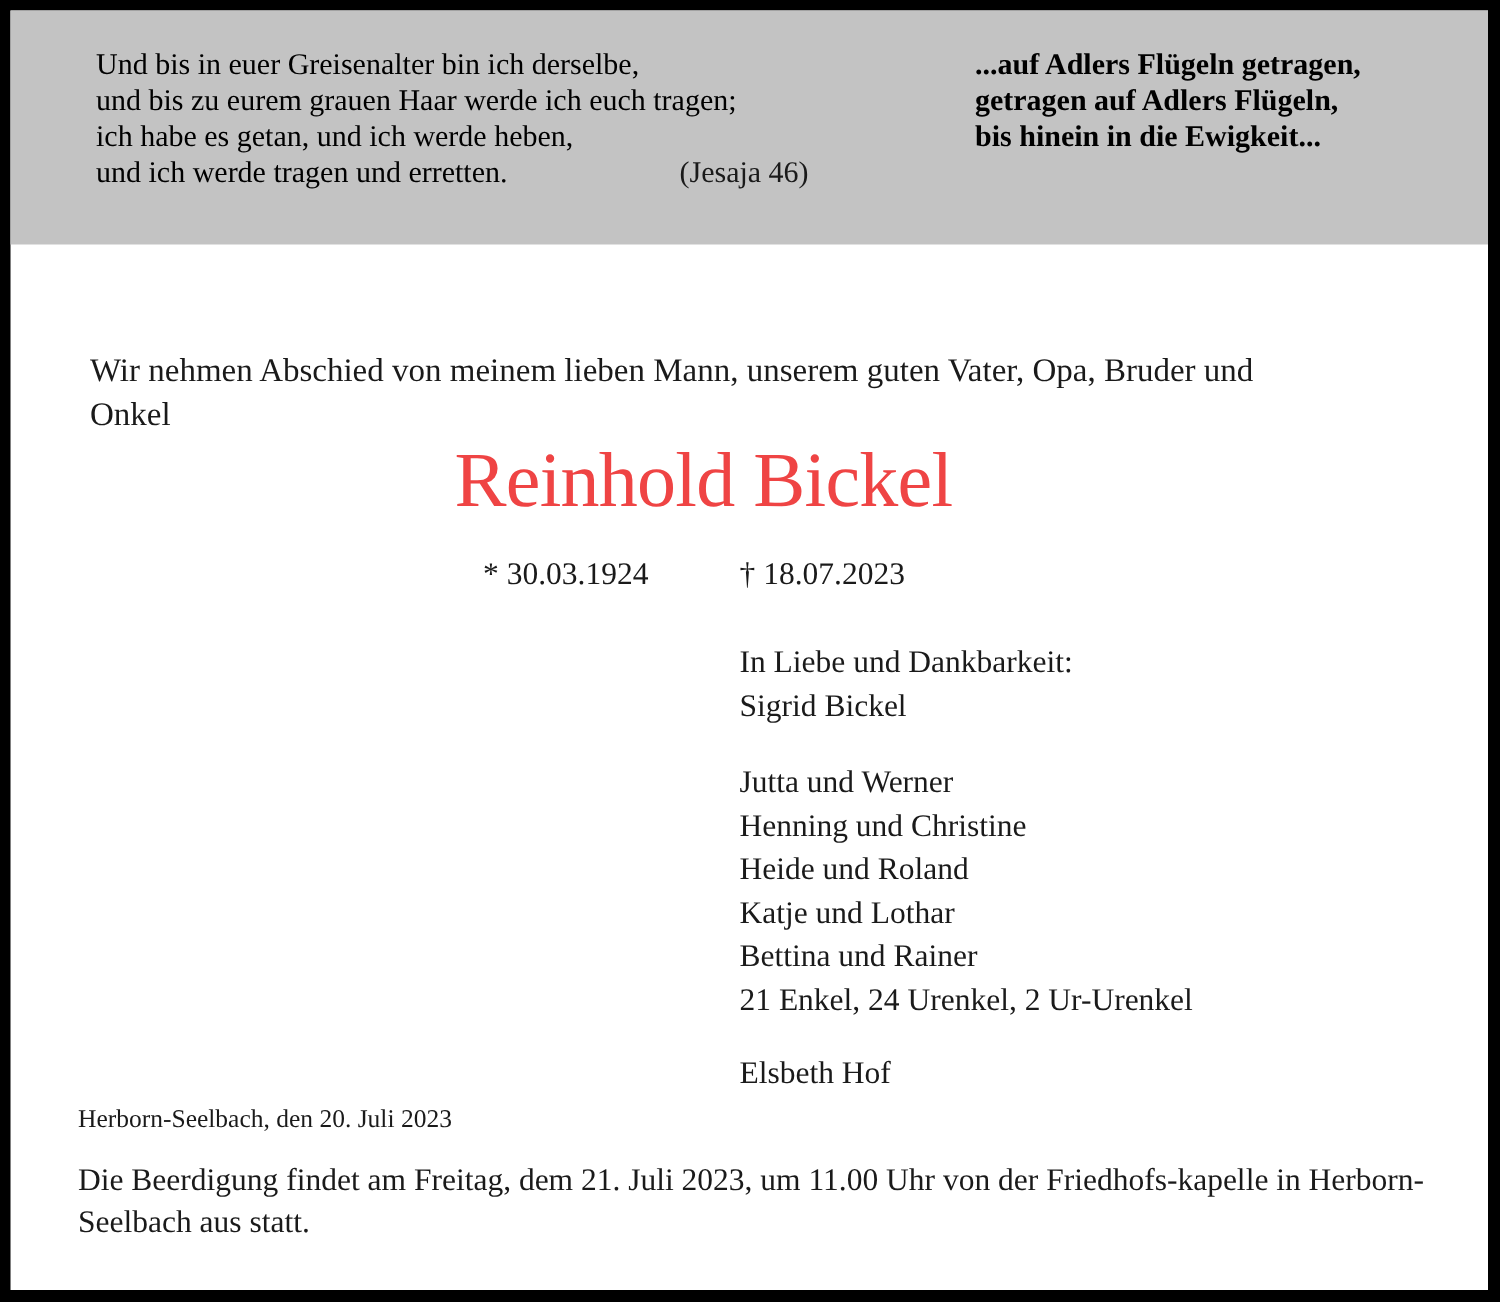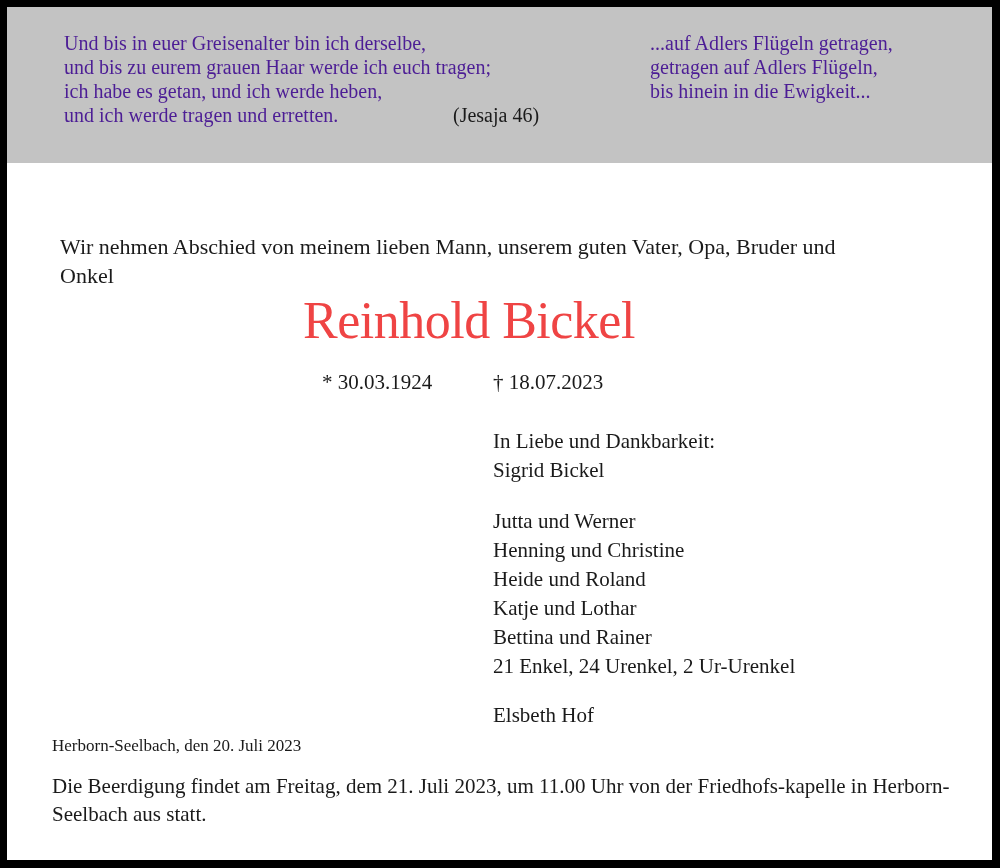--- a/index.html
+++ b/index.html
@@ -1,22 +1,22 @@
 <!DOCTYPE html>
 <html><head>
 <meta charset="utf-8">
 <style>
   html,body{margin:0;padding:0;}
   body{width:1000px;height:868px;background:#000;position:relative;overflow:hidden;
        font-family:"Liberation Serif","DejaVu Serif",serif;color:#1a1a1a;}
   .frame{position:absolute;left:7px;top:7px;width:985px;height:853px;background:#fff;}
   .band{position:absolute;left:0;top:0;width:985px;height:156px;background:#c3c3c3;}
-  .verse{position:absolute;font-size:20px;line-height:24px;color:#4c1d95;}
+  .verse{position:absolute;font-size:20px;line-height:24px;color:#000000;}
   .verse-left{left:57px;top:24px;}
-  .verse-right{left:643px;top:24px;}
+  .verse-right{left:643px;top:24px;font-weight:bold;}
   .verse .ln{display:block;white-space:nowrap;}
   .ref{position:absolute;left:446px;top:96px;font-size:20px;line-height:24px;}
   .intro{position:absolute;left:53px;top:225px;font-size:22px;line-height:29px;width:820px;}
   .name{position:absolute;left:296px;top:282px;font-size:52px;line-height:64px;letter-spacing:-0.5px;color:#ef4444;}
   .dates{position:absolute;top:362px;font-size:21px;line-height:26px;}
   .born{left:315px;}
   .died{left:486px;}
   .mourners{position:absolute;left:486px;top:420px;font-size:21px;line-height:29px;}
   .mourners .ln{display:block;white-space:nowrap;}
   .b{font-weight:normal;}

